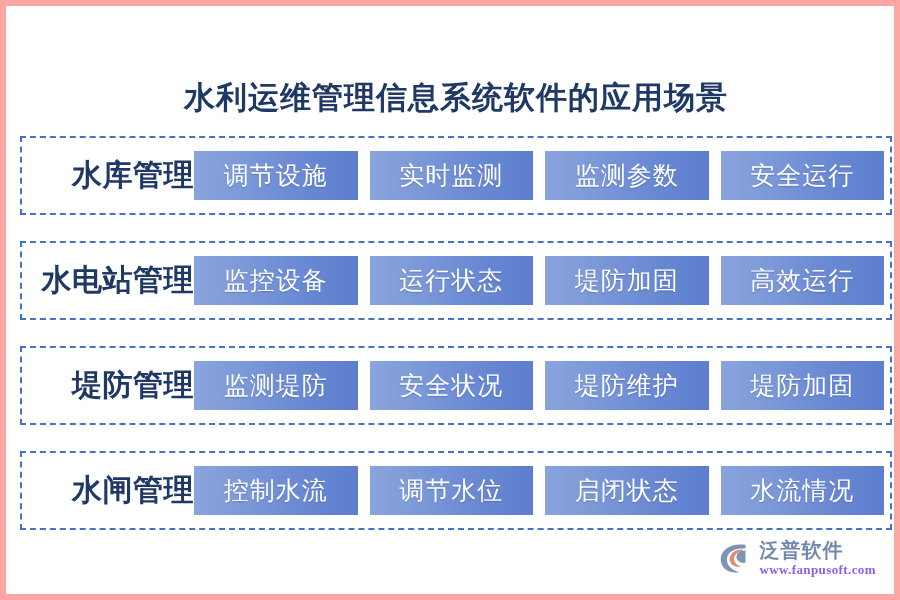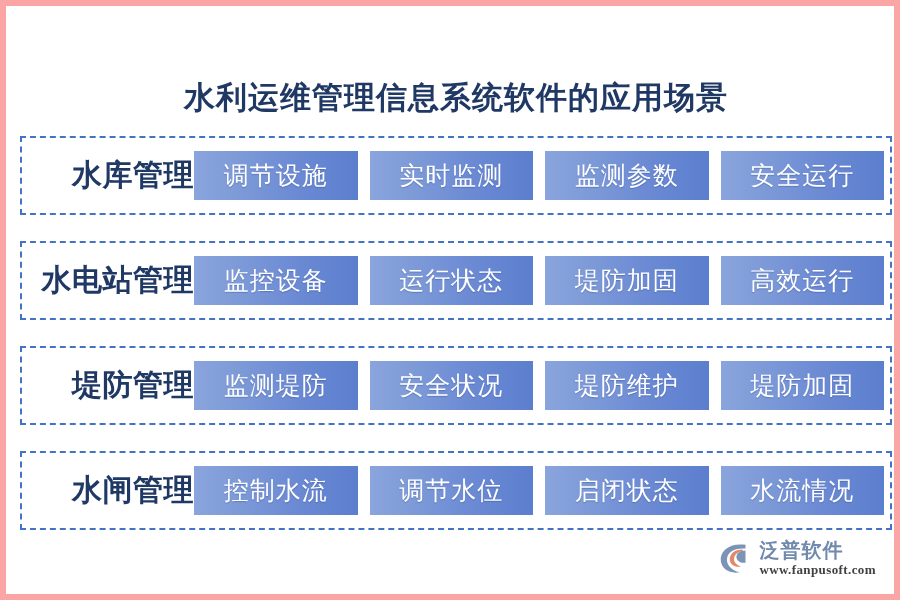--- a/index.html
+++ b/index.html
@@ -115,21 +115,21 @@
   }
   .logo-name {
     font-size: 20px;
     font-weight: bold;
     color: #7089ad;
     letter-spacing: 1px;
     font-family: "Liberation Sans", "DejaVu Sans", sans-serif;
   }
   .logo-url {
     font-size: 13px;
-    color: #404040;
+    color: #8b5cf6;
     font-family: "Liberation Serif", "DejaVu Serif", serif;
     font-weight: bold;
     letter-spacing: 0.4px;
     margin-top: 3px;
   }
 </style>
 </head>
 <body>
 
 <div class="page">

